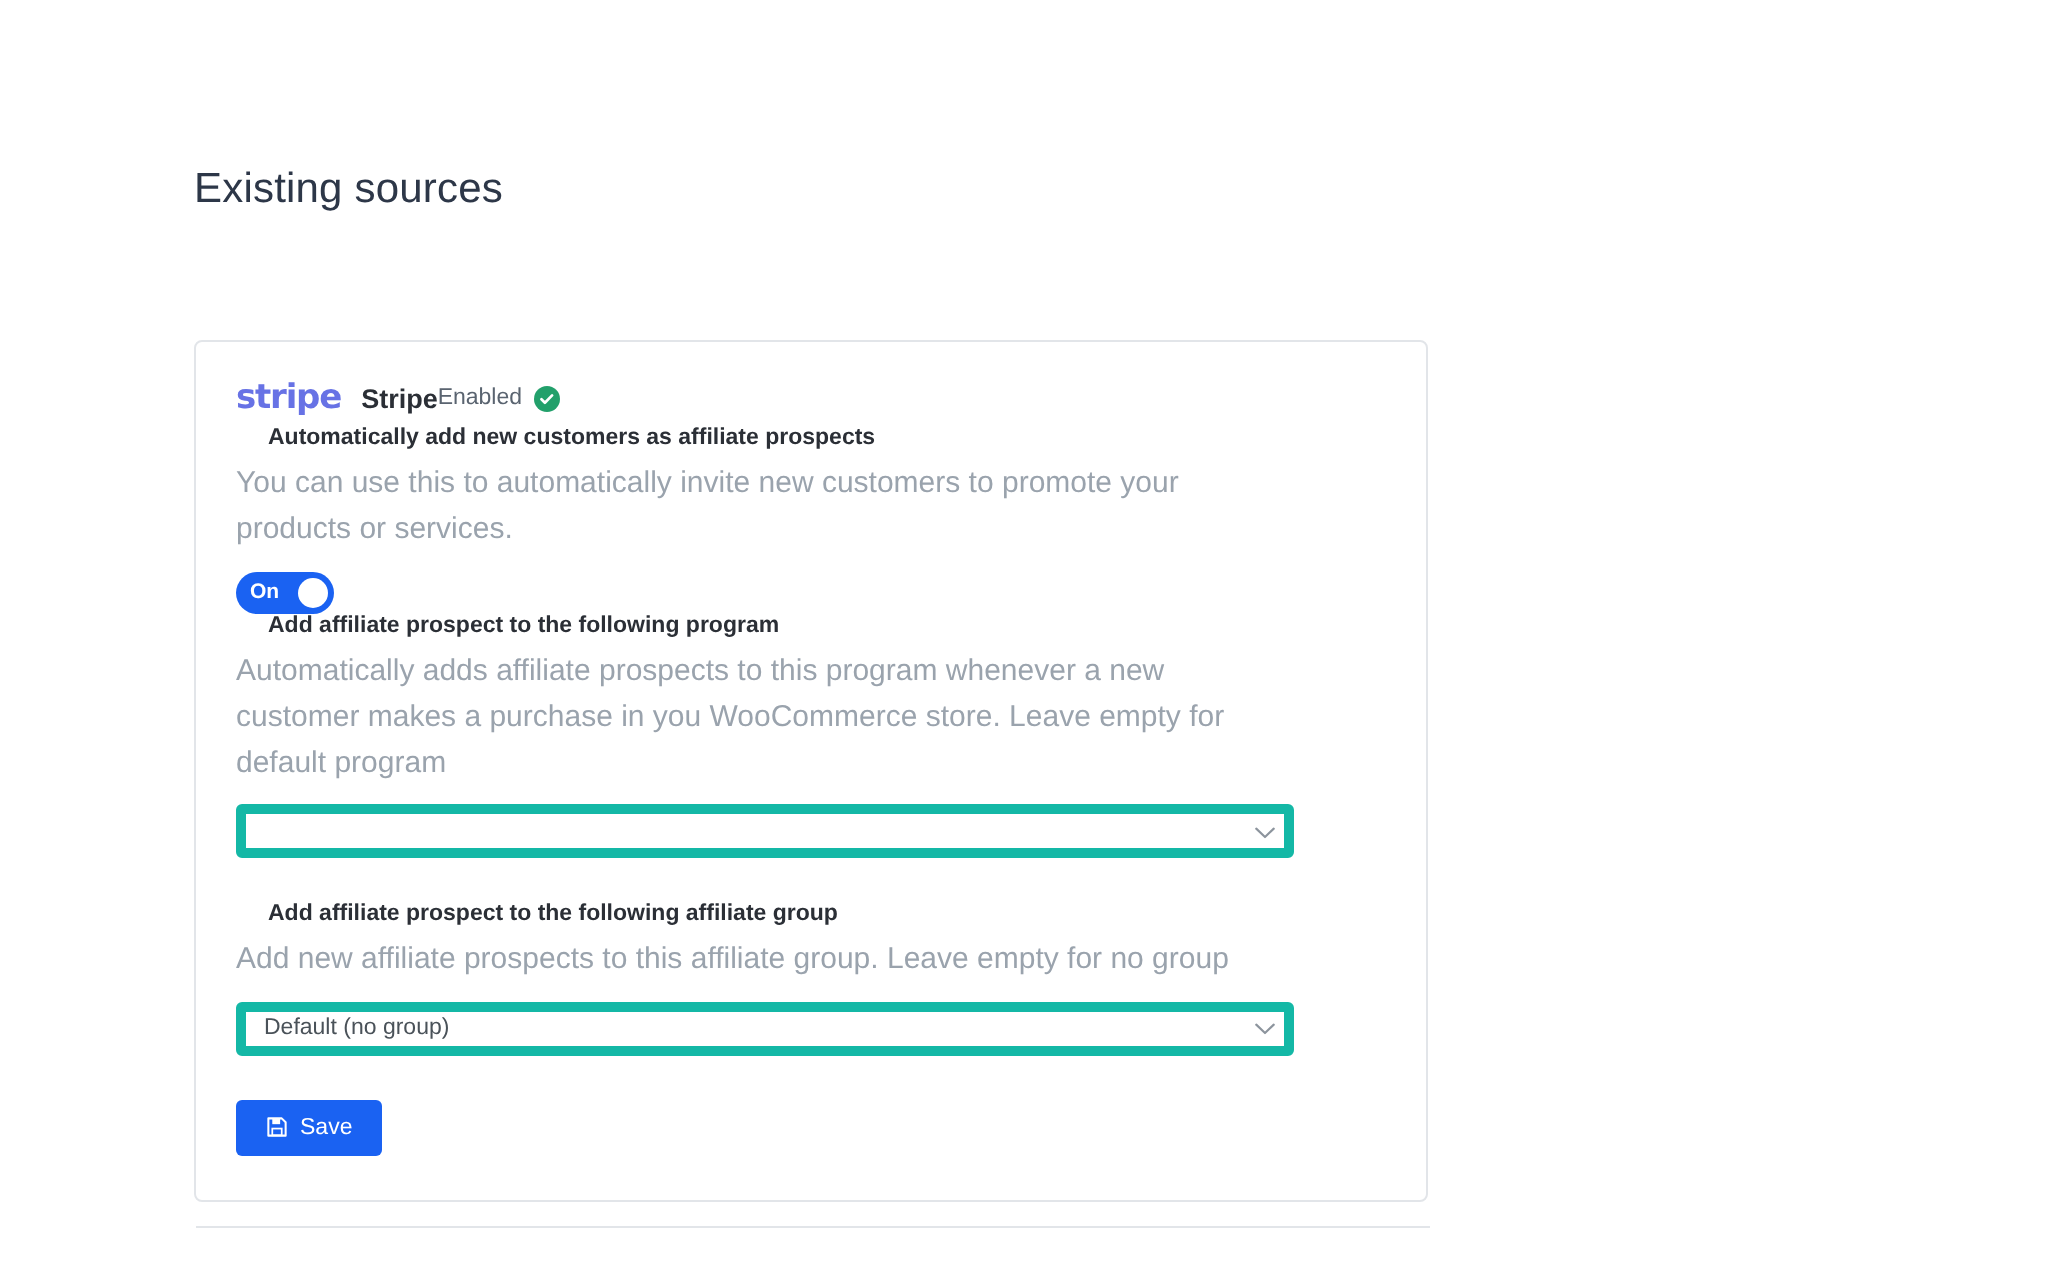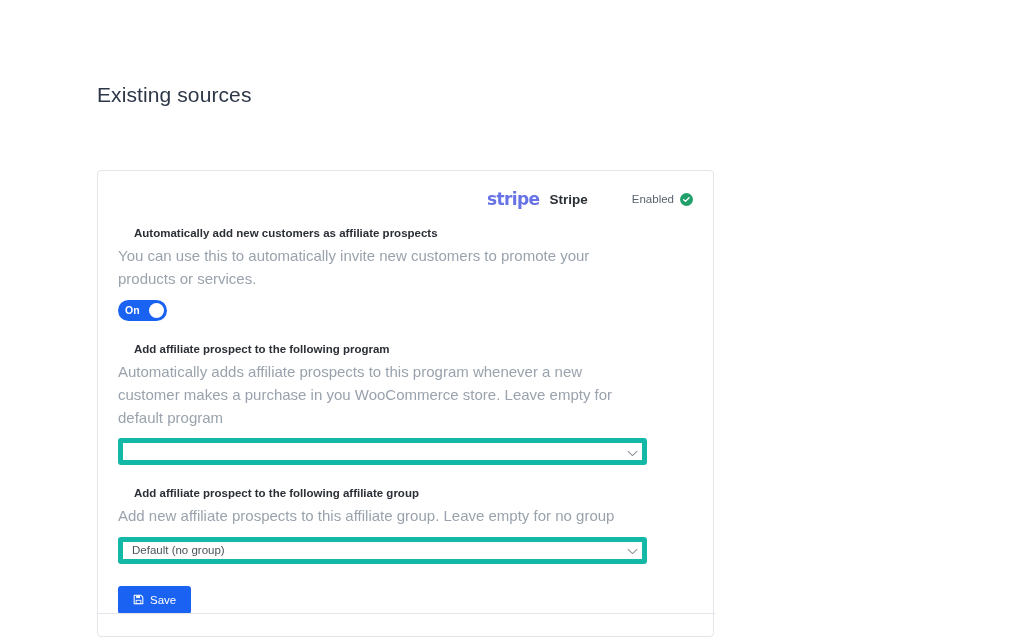--- a/index.html
+++ b/index.html
@@ -51,23 +51,22 @@
     background: #ffffff;
     border: 1px solid #e2e5e9;
     border-radius: 4px;
     box-sizing: border-box;
     padding: 18px 20px 22px 20px;
   }
 
   .card-head {
     display: flex;
     align-items: center;
-    justify-content: flex-end;
-    margin-bottom: 18px;
-    gap: 44px;
+    justify-content: flex-start;
+    margin-bottom: 4px;
   }
 
   .brand {
     display: flex;
     align-items: center;
     gap: 10px;
   }
 
   .stripe-logo {
     font-family: "DejaVu Sans", sans-serif;
@@ -125,21 +124,20 @@
     display: inline-flex;
     align-items: center;
     width: 49px;
     height: 21px;
     border-radius: 11px;
     background: #1a62f2;
     padding: 0 3px;
     box-sizing: border-box;
     justify-content: space-between;
     cursor: pointer;
-    margin-bottom: 22px;
   }
 
   .toggle-label {
     font-size: 10.5px;
     font-weight: bold;
     color: #ffffff;
     padding-left: 4px;
   }
 
   .toggle-knob {

